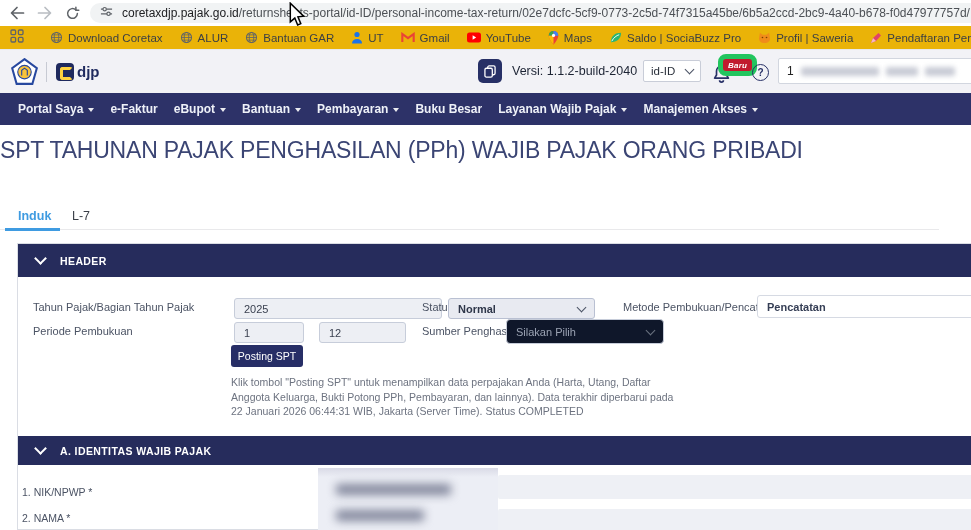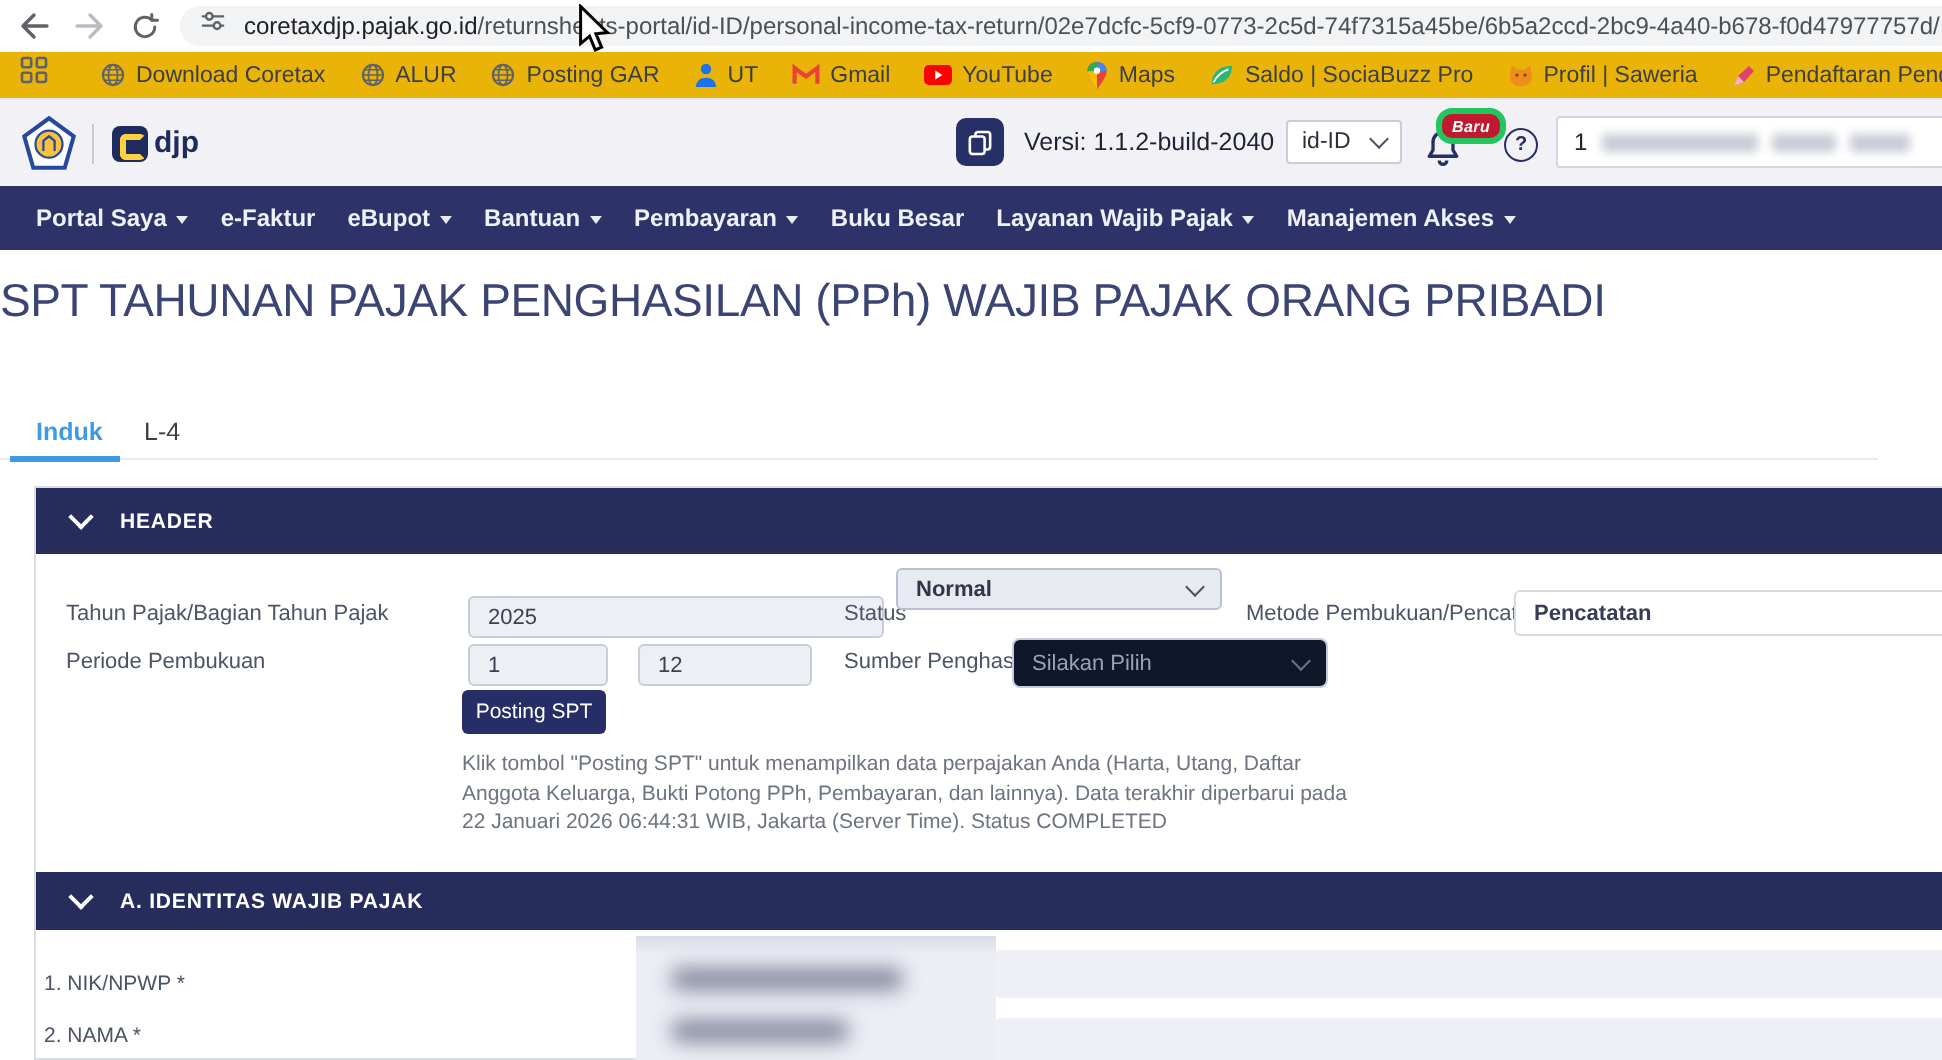--- a/index.html
+++ b/index.html
@@ -30,21 +30,21 @@
   .ver-icon{position:absolute;left:478px;top:9px;width:24px;height:24px;background:#273066;border-radius:5px;
             display:flex;align-items:center;justify-content:center;}
   .ver-text{position:absolute;left:512px;top:14px;font-size:12.5px;color:#1c2333;}
   .lang-select{position:absolute;left:643px;top:10px;width:58px;height:22px;background:#fff;border:1px solid #c9cdd8;
                border-radius:2px;display:flex;align-items:center;justify-content:space-between;padding:0 7px;
                font-size:11.5px;color:#2a2f3a;box-sizing:border-box;}
   .chev{width:6px;height:6px;border-right:1.5px solid #4a5264;border-bottom:1.5px solid #4a5264;
         transform:rotate(45deg);margin-top:-3px;}
   .bell-wrap{position:absolute;left:712px;top:13px;width:22px;height:24px;}
   .baru-badge{position:absolute;left:6px;top:-9px;background:#c11a2e;color:#fff;font-size:8px;font-weight:700;
-              font-style:italic;padding:1.5px 5px;border-radius:8px;border:3px solid #22c55e;letter-spacing:.2px;}
+              font-style:italic;padding:1.5px 5px;border-radius:8px;border:5px solid #22c55e;letter-spacing:.2px;}
   .help-circle{position:absolute;left:752px;top:14px;width:15px;height:15px;border:1.6px solid #273066;border-radius:50%;
                color:#273066;font-size:10px;font-weight:700;text-align:center;line-height:15px;}
   .user-box{position:absolute;left:778px;top:8px;width:200px;height:26px;background:#fff;border:1px solid #d2d6df;
             border-radius:2px;display:flex;align-items:center;gap:7px;padding:0 8px;font-size:12px;color:#222;box-sizing:border-box;}
   .sm{height:9px;background:#c9ccd6;filter:blur(2.5px);border-radius:2px;}
   
   .main-nav{position:absolute;top:93px;left:0;width:971px;height:32px;background:#2d3268;
             display:flex;align-items:center;padding-left:18px;gap:16px;box-sizing:border-box;}
   .nav-item{color:#eef1f8;font-size:12px;font-weight:700;display:flex;align-items:center;gap:5px;white-space:nowrap;}
   .nav-caret{width:0;height:0;border-left:3.5px solid transparent;border-right:3.5px solid transparent;
@@ -150,21 +150,21 @@
       <span class="bm-label">ALUR</span>
     </span>
     <span class="bm">
       <span class="bm-ic">
           <svg width="13" height="13" viewBox="0 0 16 16">
             <circle cx="8" cy="8" r="6.2" fill="none" stroke="#5f6368" stroke-width="1.3"></circle>
             <ellipse cx="8" cy="8" rx="2.8" ry="6.2" fill="none" stroke="#5f6368" stroke-width="1.1"></ellipse>
             <path d="M2 8h12M3.2 4.8h9.6M3.2 11.2h9.6" stroke="#5f6368" stroke-width="1" fill="none"></path>
           </svg>
         </span>
-      <span class="bm-label">Posting GAR</span>
+      <span class="bm-label">Bantuan GAR</span>
     </span>
     <span class="bm">
       <span class="bm-ic">
           <svg width="12" height="13" viewBox="0 0 12 13">
             <circle cx="6" cy="3.5" r="2.6" fill="#1a73e8"></circle>
             <path d="M1 12.5c0-3 2.2-4.6 5-4.6s5 1.6 5 4.6z" fill="#1a73e8"></path>
           </svg>
         </span>
       <span class="bm-label">UT</span>
     </span>
@@ -301,35 +301,35 @@
     <span class="nav-item">
         <span>Manajemen Akses</span>
         <span class="nav-caret"></span>
       </span>
   </nav>
 
   <div class="page-title">SPT TAHUNAN PAJAK PENGHASILAN (PPh) WAJIB PAJAK ORANG PRIBADI</div>
 
   <div class="tabs">
     <span class="tab-induk">Induk</span>
-    <span class="tab-l1">L-4</span>
+    <span class="tab-l1">L-7</span>
     <span class="tab-underline"></span>
   </div>
 
   <div class="panel">
 
     <div class="sec-bar sec-header">
       <span class="wchev"></span>
       <span>HEADER</span>
     </div>
 
     <span class="flabel" style="left:15px;top:57px">Tahun Pajak/Bagian Tahun Pajak</span>
     <span class="inp fval" style="left:216px;top:54px;width:208px;height:21px">2025</span>
     <span class="flabel" style="left:404px;top:57px">Status</span>
-    <span class="sel sel-normal" style="left:430px;top:40px;width:163px;height:21px">
+    <span class="sel sel-normal" style="left:430px;top:54px;width:147px;height:21px">
       <span>Normal</span>
       <span class="chev"></span>
     </span>
     <span class="flabel" style="left:605px;top:57px">Metode Pembukuan/Pencatatan</span>
     <span class="inp inp-white fval" style="left:739px;top:51px;width:221px;height:23px">Pencatatan</span>
 
     <span class="flabel" style="left:15px;top:81px">Periode Pembukuan</span>
     <span class="inp fval" style="left:216px;top:78px;width:70px;height:21px">1</span>
     <span class="inp fval" style="left:301px;top:78px;width:87px;height:21px">12</span>
     <span class="flabel" style="left:404px;top:81px">Sumber Penghasilan *</span>

